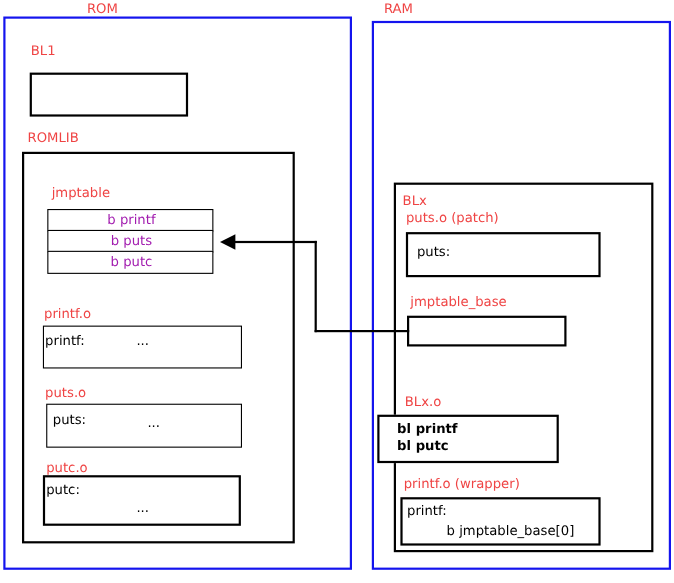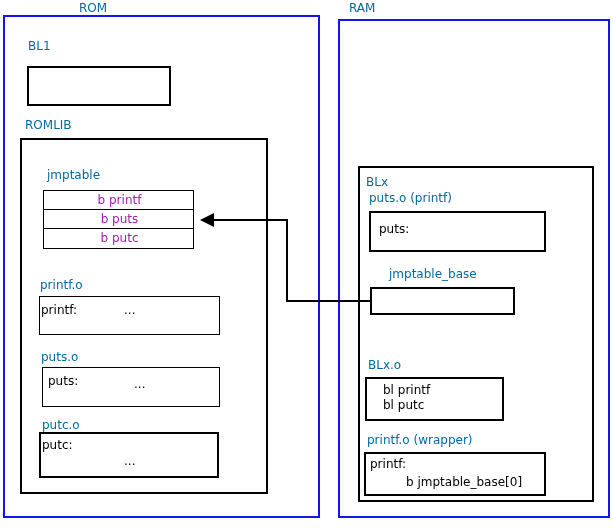--- a/index.html
+++ b/index.html
@@ -13,21 +13,21 @@
   #canvas {
     position: relative;
     width: 613px;
     height: 530px;
     background: #ffffff;
     overflow: hidden;
   }
   .lbl {
     position: absolute;
     font-size: 12px;
-    color: #0369a1;
+    color: #ef4444;
     white-space: nowrap;
     line-height: 14px;
   }
   .region {
     position: absolute;
     border: 2px solid #1414ee;
     background: transparent;
     box-sizing: border-box;
   }
   .bx {
@@ -119,32 +119,32 @@
     <div class="txt" style="left:1px; top:4px;">putc:</div>
     <div class="txt" style="left:83px; top:20px;">...</div>
   </div>
 
   <div class="lbl" style="left:349px; top:1px;text-align:center;">RAM</div>
   <div class="region" style="left:338px; top:19px; width:272px; height:499px;"></div>
 
   <div class="bx" style="left:358px; top:166px; width:236px; height:336px;"></div>
   <div class="lbl" style="left:366px; top:175px;">BLx</div>
 
-  <div class="lbl" style="left:369px; top:191px;">puts.o (printf)</div>
+  <div class="lbl" style="left:369px; top:191px;">puts.o (patch)</div>
   <div class="bx" style="left:369px; top:211px; width:177px; height:41px;">
     <div class="txt" style="left:8px; top:9px;">puts:</div>
   </div>
 
-  <div class="lbl" style="left:373px; top:267px;margin-left:16px;">jmptable_base</div>
+  <div class="lbl" style="left:373px; top:267px;">jmptable_base</div>
   <div class="bx" style="left:370px; top:287px; width:145px; height:28px;">
     <div class="txt" style="left:6px; top:4px;"></div>
   </div>
 
   <div class="lbl" style="left:368px; top:358px;">BLx.o</div>
-  <div class="bx" style="left:365px; top:377px; width:139px; height:44px;">
+  <div class="bx" style="left:343px; top:377px; width:165px; height:44px;font-weight:bold;">
     <div class="txt" style="left:16px; top:4px;">bl printf</div>
     <div class="txt" style="left:16px; top:19px;">bl putc</div>
   </div>
 
   <div class="lbl" style="left:367px; top:433px;">printf.o (wrapper)</div>
   <div class="bx" style="left:364px; top:452px; width:182px; height:44px;">
     <div class="txt" style="left:4px; top:3px;">printf:</div>
     <div class="txt" style="left:40px; top:21px;">b jmptable_base[0]</div>
   </div>
 

